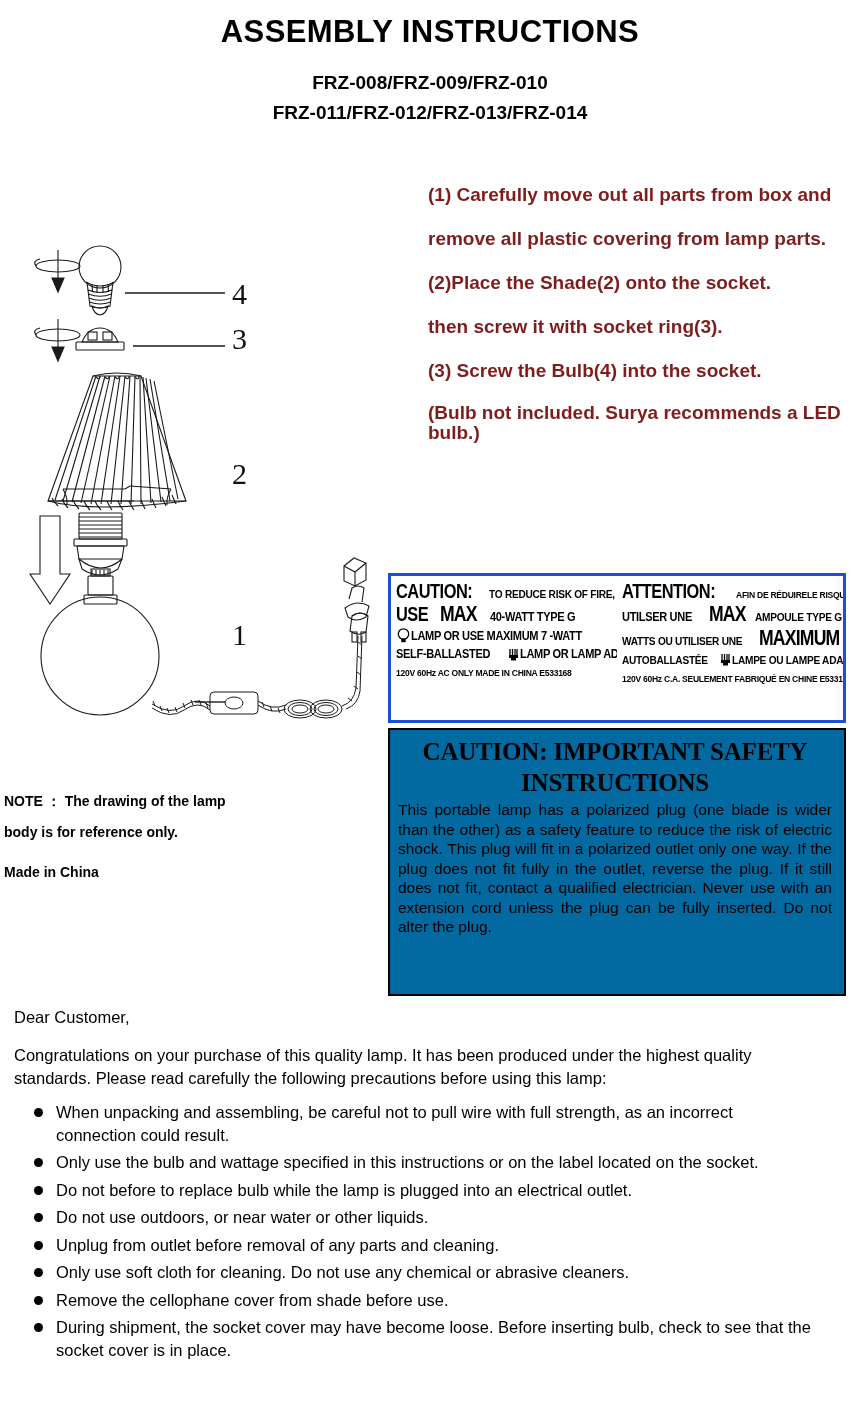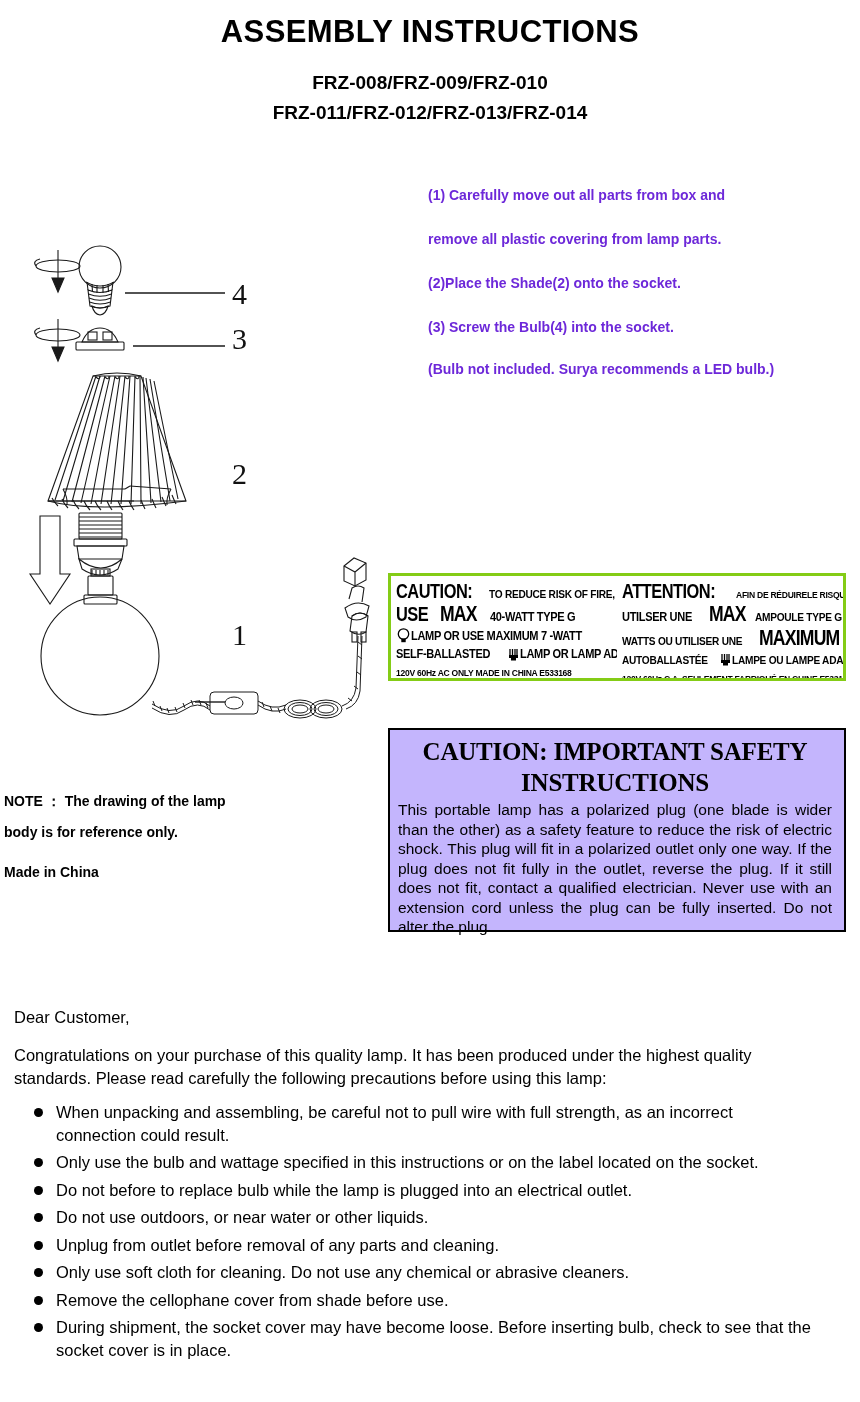--- a/index.html
+++ b/index.html
@@ -28,30 +28,30 @@
     font-size:30px;color:#111;
   }
   .pn4{left:232px;top:277px;}
   .pn3{left:232px;top:322px;}
   .pn2{left:232px;top:457px;}
   .pn1{left:232px;top:618px;}
 
   
   .steps{
     position:absolute;left:428px;top:186px;width:418px;
-    font-size:14px;font-weight:bold;color:#6d28d9;
+    font-size:19px;font-weight:bold;color:#7f1d1d;
   }
   .steps p{margin:0 0 26px 0;line-height:18px;}
   .steps p.tight{margin-bottom:23px;}
   .steps p.last{margin-bottom:0;line-height:20px;}
 
   
   .label-box{
-    position:absolute;left:388px;top:573px;width:458px;height:108px;
-    border:3px solid #84cc16;background:#fff;box-sizing:border-box;
+    position:absolute;left:388px;top:573px;width:458px;height:150px;
+    border:3px solid #1d4ed8;background:#fff;box-sizing:border-box;
     display:flex;
   }
   .label-col{
     flex:1;padding:5px 4px 3px 5px;box-sizing:border-box;overflow:hidden;
   }
   .label-col.right{border-left:0;}
   .lbl-line{
     white-space:nowrap;line-height:1.0;margin-bottom:2px;
     font-family:"Liberation Sans Narrow","Liberation Sans",sans-serif;
     font-weight:bold;
@@ -63,22 +63,22 @@
   .md{font-size:13px;font-weight:bold;letter-spacing:-.4px;
       transform:scaleX(.85);transform-origin:left center;display:inline-block;}
   .big{font-size:22px;font-weight:bold;letter-spacing:-1px;
       transform:scaleX(.8);transform-origin:left center;display:inline-block;}
   .tiny{font-size:9.5px;font-weight:bold;letter-spacing:-.3px;
       transform:scaleX(.9);transform-origin:left center;display:inline-block;}
   .glyph{display:inline-block;vertical-align:middle;}
 
   
   .safety-box{
-    position:absolute;left:388px;top:728px;width:458px;height:204px;
-    border:2px solid #000;background:#c4b5fd;box-sizing:border-box;
+    position:absolute;left:388px;top:728px;width:458px;height:268px;
+    border:2px solid #000;background:#0369a1;box-sizing:border-box;
     padding:6px 12px 4px 8px;
   }
   .safety-head{
     font-family:"Liberation Serif",serif;font-weight:bold;
     font-size:25px;text-align:center;line-height:31px;letter-spacing:-.2px;
   }
   .safety-body{
     font-size:15.5px;line-height:19.5px;text-align:justify;margin-top:2px;
   }
 
@@ -233,20 +233,21 @@
 
   <span class="partnum pn4">4</span>
   <span class="partnum pn3">3</span>
   <span class="partnum pn2">2</span>
   <span class="partnum pn1">1</span>
 
   <div class="steps">
     <p>(1) Carefully move out all parts from box and</p>
     <p>remove all plastic covering from lamp parts.</p>
     <p>(2)Place the Shade(2) onto the socket.</p>
+    <p> then screw it with socket ring(3).</p>
     <p class="tight">(3) Screw the Bulb(4) into the socket.</p>
     <p class="last">(Bulb not included. Surya recommends a LED bulb.)</p>
   </div>
 
   <div class="label-box">
 
     <div class="label-col">
       <div class="lbl-line">
         <span class="kw">CAUTION:</span><span class="sm">TO REDUCE RISK OF FIRE,</span>
       </div>

